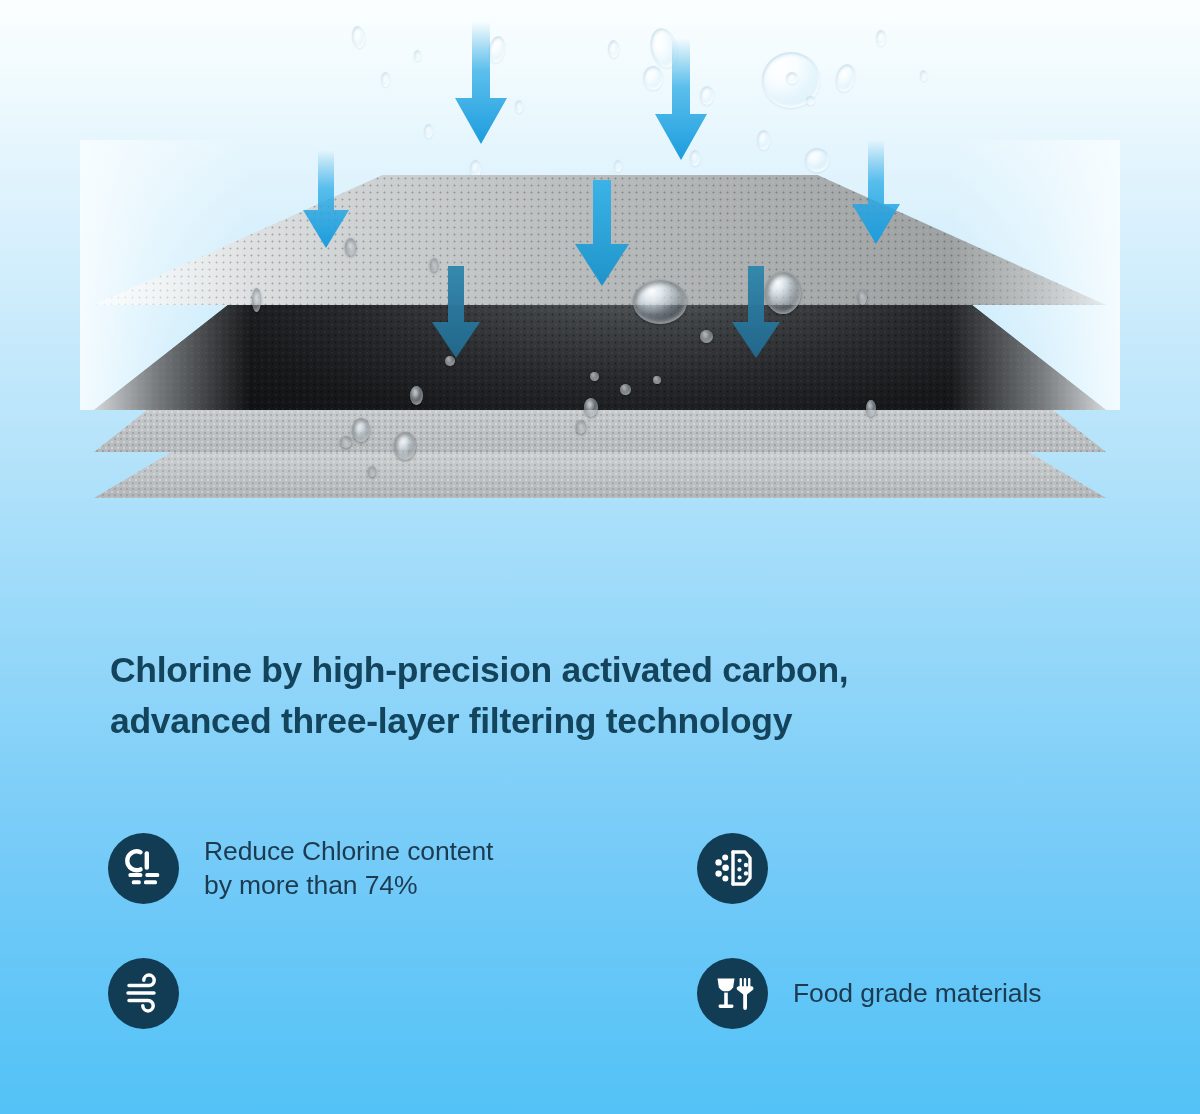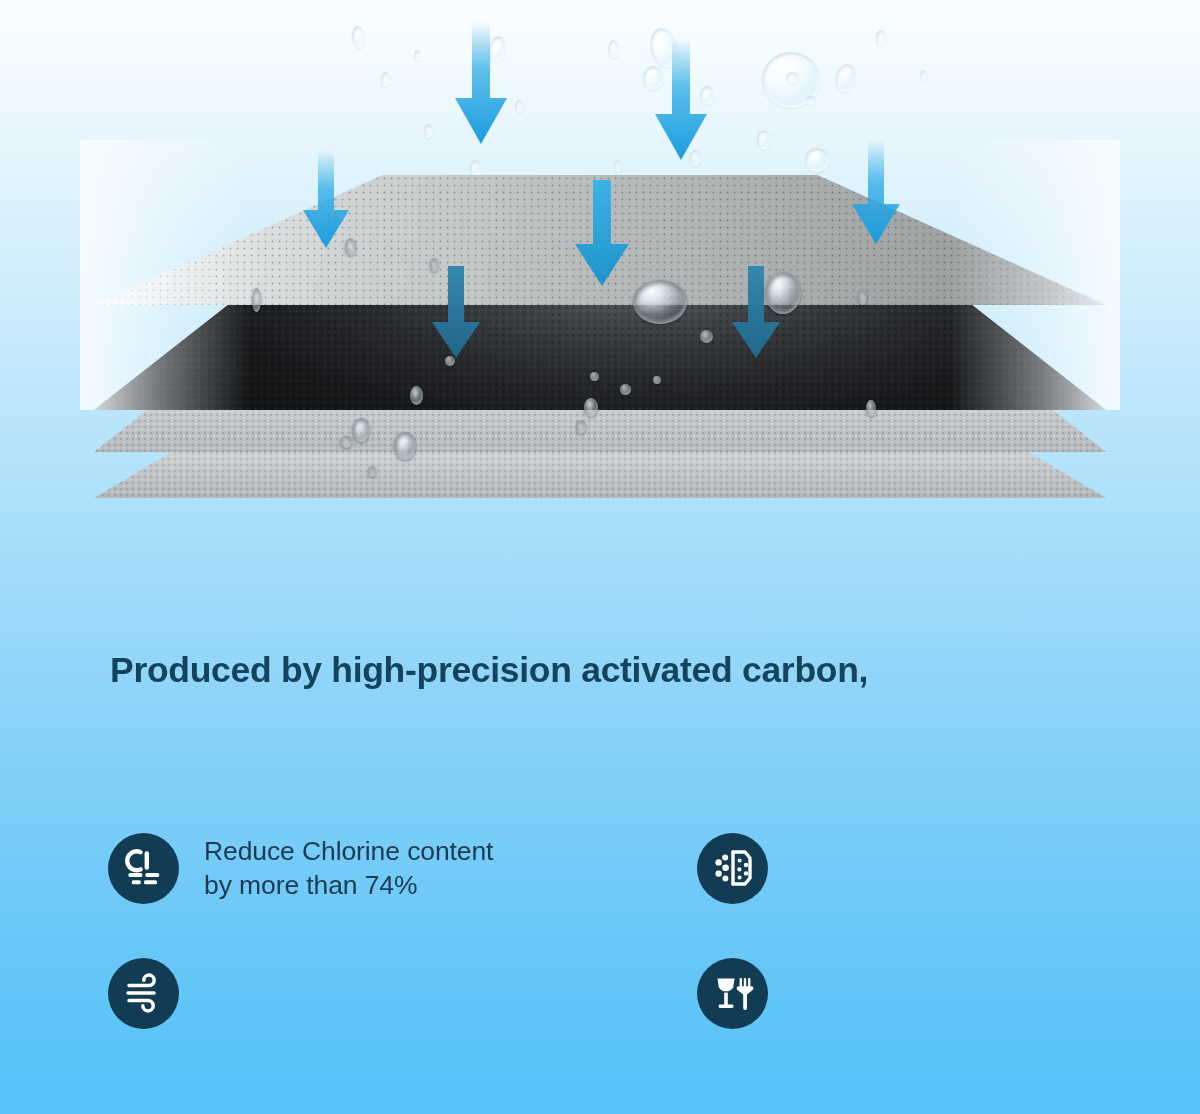--- a/index.html
+++ b/index.html
@@ -375,21 +375,22 @@
           <stop offset="100%" stop-color="#22678a" stop-opacity="1"></stop>
         </linearGradient>
           </defs>
         <path d="M16,0 H32 V56 H48 L24,92 L0,56 H16 Z" fill="url(#giC)"></path>
       </svg>
     </div>
 
   </div>
 
   <h1 id="headline">
-    <span class="ln">Produced by high-precision activated carbon,</span>
+    <span class="ln">Chlorine by high-precision activated carbon,</span>
+    <span class="ln">advanced three-layer filtering technology</span>
   </h1>
 
   <div id="features">
 
     <div class="feature">
       <div class="feat-icon">
         <svg width="44" height="44" viewBox="0 0 44 44" xmlns="http://www.w3.org/2000/svg">
 
           <path d="M18.5,6.2 A9.4,9.4 0 1,0 18.5,23.4" fill="none" stroke="#ffffff" stroke-width="4.4" stroke-linecap="round"></path>
 
@@ -454,17 +455,20 @@
 
           <rect x="6.6" y="32.4" width="14.8" height="3.6" rx="1.4" fill="#ffffff"></rect>
 
           <rect x="27.6" y="6.0" width="2.4" height="10.4" rx="1.1" fill="#ffffff"></rect>
           <rect x="31.8" y="6.0" width="2.4" height="10.4" rx="1.1" fill="#ffffff"></rect>
           <rect x="36.0" y="6.0" width="2.4" height="10.4" rx="1.1" fill="#ffffff"></rect>
 
           <path d="M26.6,14.2 H39.4 A2.2,2.2 0 0,1 41.0,17.8 L35.0,22.4 V36.0 A1.6,1.6 0 0,1 31.2,36.0 V22.4 L25.2,17.8 A2.2,2.2 0 0,1 26.6,14.2 Z" fill="#ffffff"></path>
         </svg>
       </div>
+      <div class="feat-label">
+        <span class="ln">Food grade materials</span>
+      </div>
     </div>
 
   </div>
 
 </div>
 
 </body></html>

